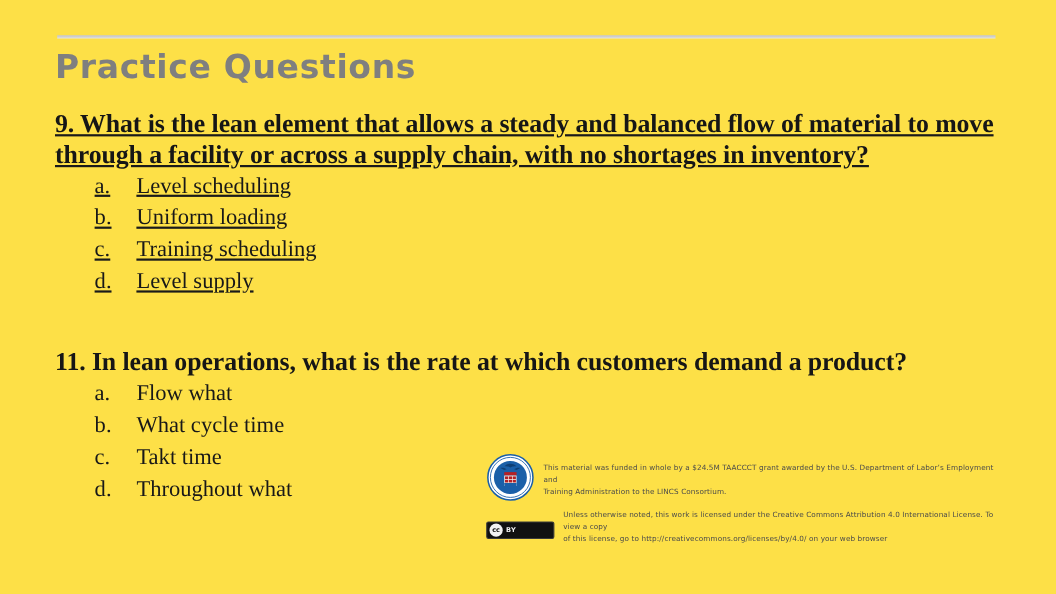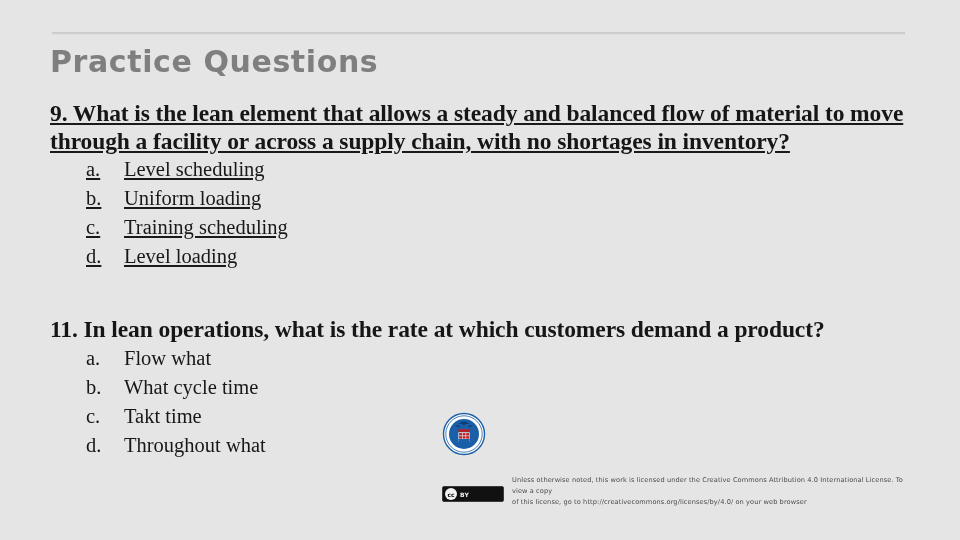--- a/index.html
+++ b/index.html
@@ -12,21 +12,21 @@
     width: 960px;
     height: 540px;
     overflow: hidden;
     font-family: "Liberation Serif", serif;
     color: #1a1a1a;
     position: relative;
   }
   .slide {
     position: absolute;
     inset: 0;
-    background: #e5e5e5;
+    background: #fde047;
   }
 
   
   .top-rule {
     position: absolute;
     left: 52px;
     top: 32px;
     width: 853px;
     height: 3px;
     background: linear-gradient(to bottom, #c9c9c9 0%, #cfcfcf 50%, #e6e6e6 100%);
@@ -121,21 +121,21 @@
     color: #4a4a4a;
     padding-top: 8px;
     letter-spacing: 0.1px;
   }
   .attrib-text span { display: block; }
 
   .license-row {
     display: flex;
     align-items: flex-start;
     gap: 8px;
-    margin-top: 19px;
+    margin-top: 7px;
   }
   .cc-badge {
     flex: 0 0 62px;
     width: 62px;
     height: 16px;
     margin-top: 11px;
     background: #111111;
     border: 1px solid #3a3a3a;
     border-radius: 2px;
     display: flex;
@@ -195,21 +195,21 @@
         <li>
           <span class="marker">b.</span>
           <span class="opt-text">Uniform loading</span>
         </li>
         <li>
           <span class="marker">c.</span>
           <span class="opt-text">Training scheduling</span>
         </li>
         <li>
           <span class="marker">d.</span>
-          <span class="opt-text">Level loading</span>
+          <span class="opt-text">Level supply</span>
         </li>
       </ul>
     </div>
 
     <div class="block-q10">
       <p class="question q10">11. In lean operations, what is the rate at which customers demand a product?</p>
       <ul class="options opts-q10">
         <li>
           <span class="marker">a.</span>
           <span class="opt-text">Flow what</span>
@@ -245,20 +245,24 @@
           <rect x="16.4" y="20.3" width="11.2" height="9.2" fill="#f4f2ee"></rect>
           <rect x="17.1" y="21.1" width="2.9" height="2.4" fill="#b42126"></rect>
           <rect x="20.6" y="21.1" width="2.9" height="2.4" fill="#b42126"></rect>
           <rect x="24.1" y="21.1" width="2.9" height="2.4" fill="#b42126"></rect>
           <rect x="17.1" y="24.2" width="2.9" height="2.4" fill="#b42126"></rect>
           <rect x="20.6" y="24.2" width="2.9" height="2.4" fill="#b42126"></rect>
           <rect x="24.1" y="24.2" width="2.9" height="2.4" fill="#b42126"></rect>
           <path d="M16.4 27.1h11.2v.9c0 2.3-2.6 3.6-5.6 4.6-3-1-5.6-2.3-5.6-4.6z" fill="#1a5fa8"></path>
         </svg>
       </div>
+      <div class="attrib-text">
+        <span>This material was funded in whole by a $24.5M TAACCCT grant awarded by the U.S. Department of Labor’s Employment and</span>
+        <span>Training Administration to the LINCS Consortium.</span>
+      </div>
     </div>
 
     <div class="license-row">
       <div class="cc-badge">
         <span class="cc-circle">cc</span>
         <span class="cc-by">BY</span>
       </div>
       <div class="license-text">
         <span>Unless otherwise noted, this work is licensed under the Creative Commons Attribution 4.0 International License. To view a copy</span>
         <span>of this license, go to http://creativecommons.org/licenses/by/4.0/ on your web browser</span>

